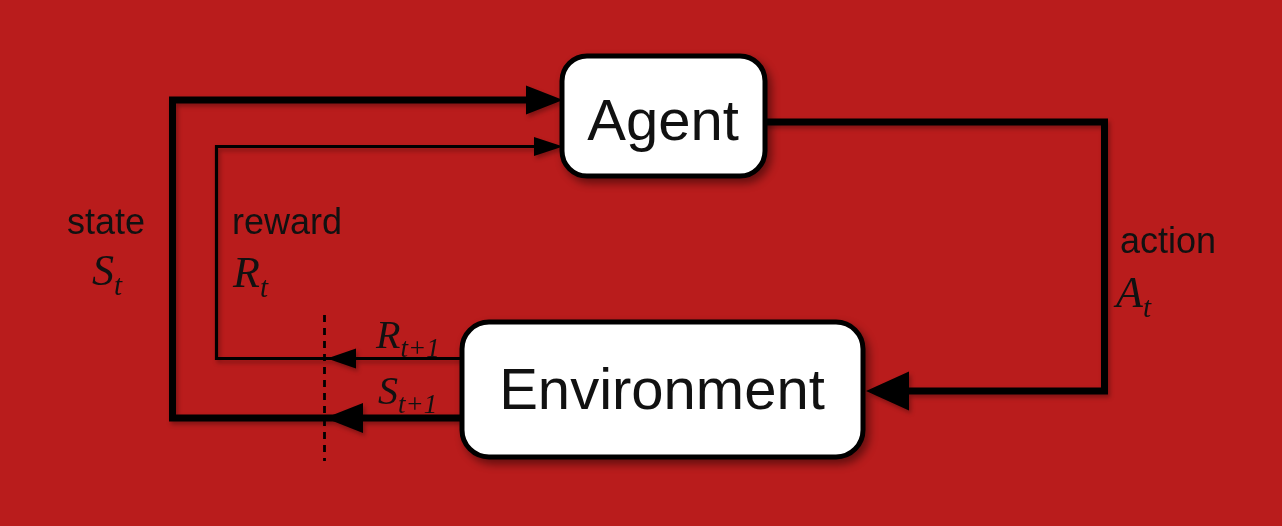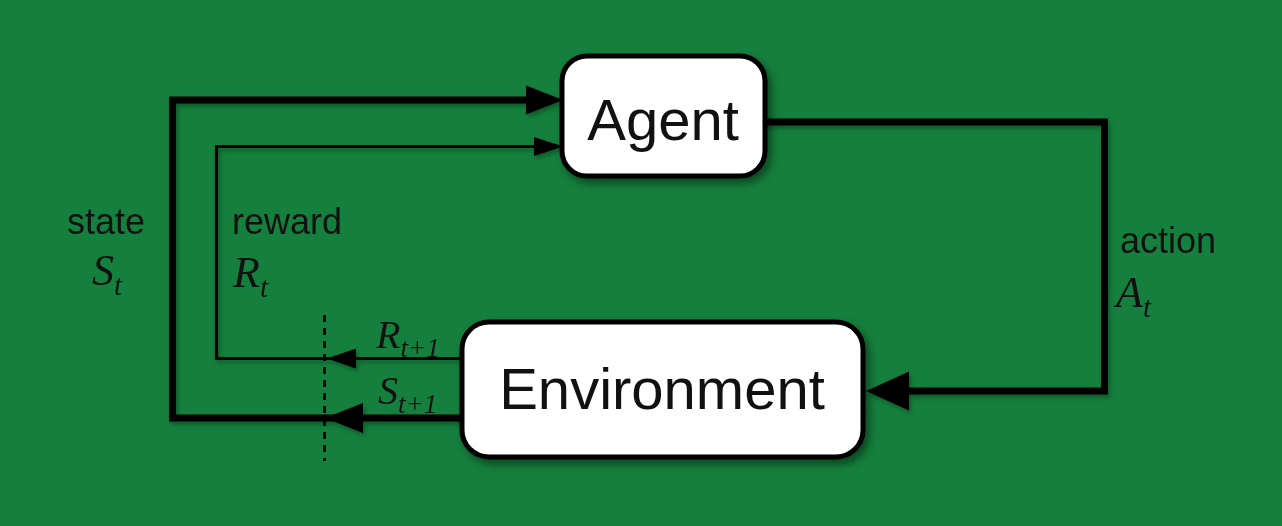--- a/index.html
+++ b/index.html
@@ -8,21 +8,21 @@
     background: #ffffff;
     width: 1282px;
     height: 526px;
     overflow: hidden;
     font-family: "Liberation Sans", sans-serif;
   }
   .stage {
     position: relative;
     width: 1282px;
     height: 526px;
-    background: #15803d;
+    background: #b91c1c;
   }
   svg { display: block; }
 
   
   .loop-line {
     fill: none;
     stroke: #000000;
     stroke-linejoin: miter;
   }
   .thick { stroke-width: 7; }

